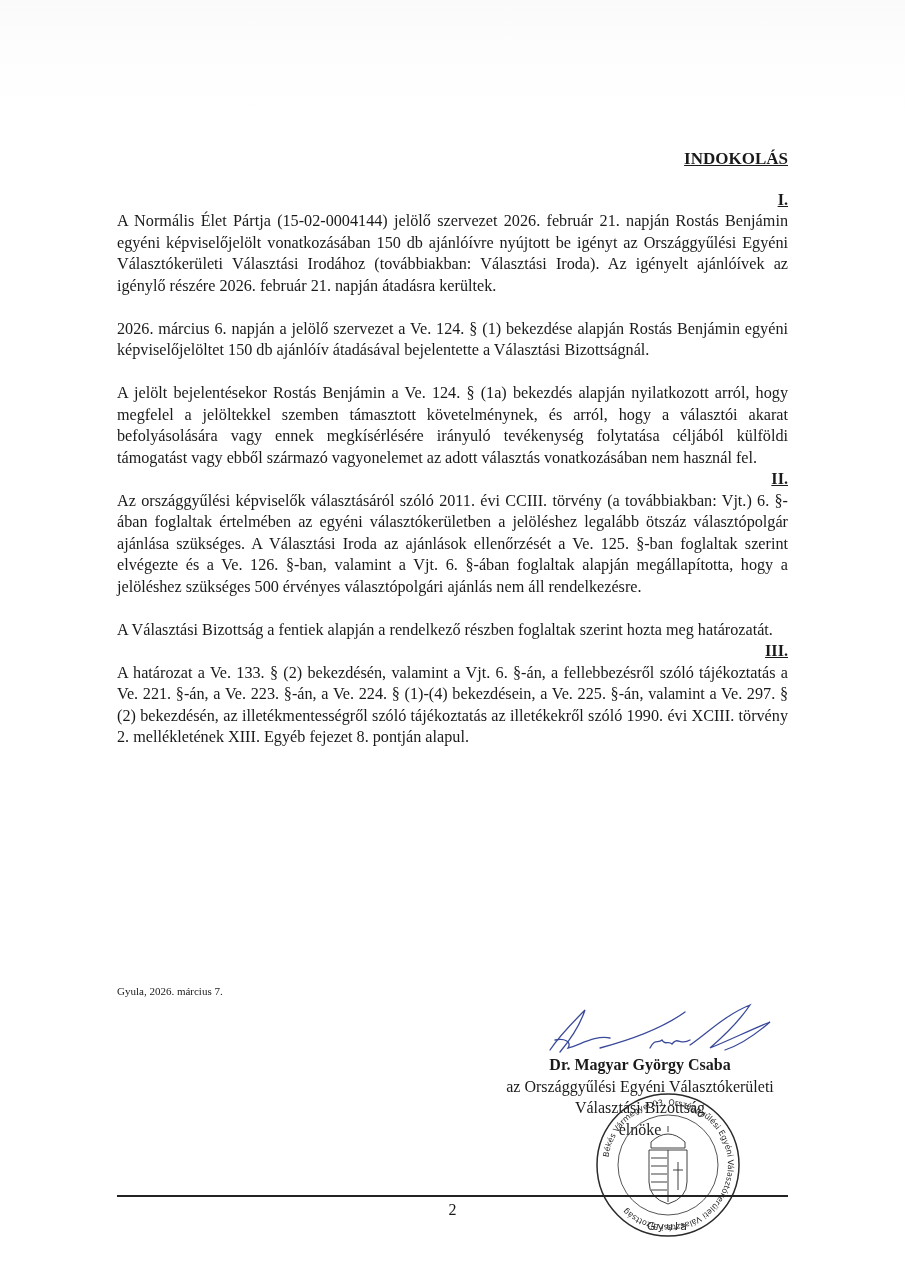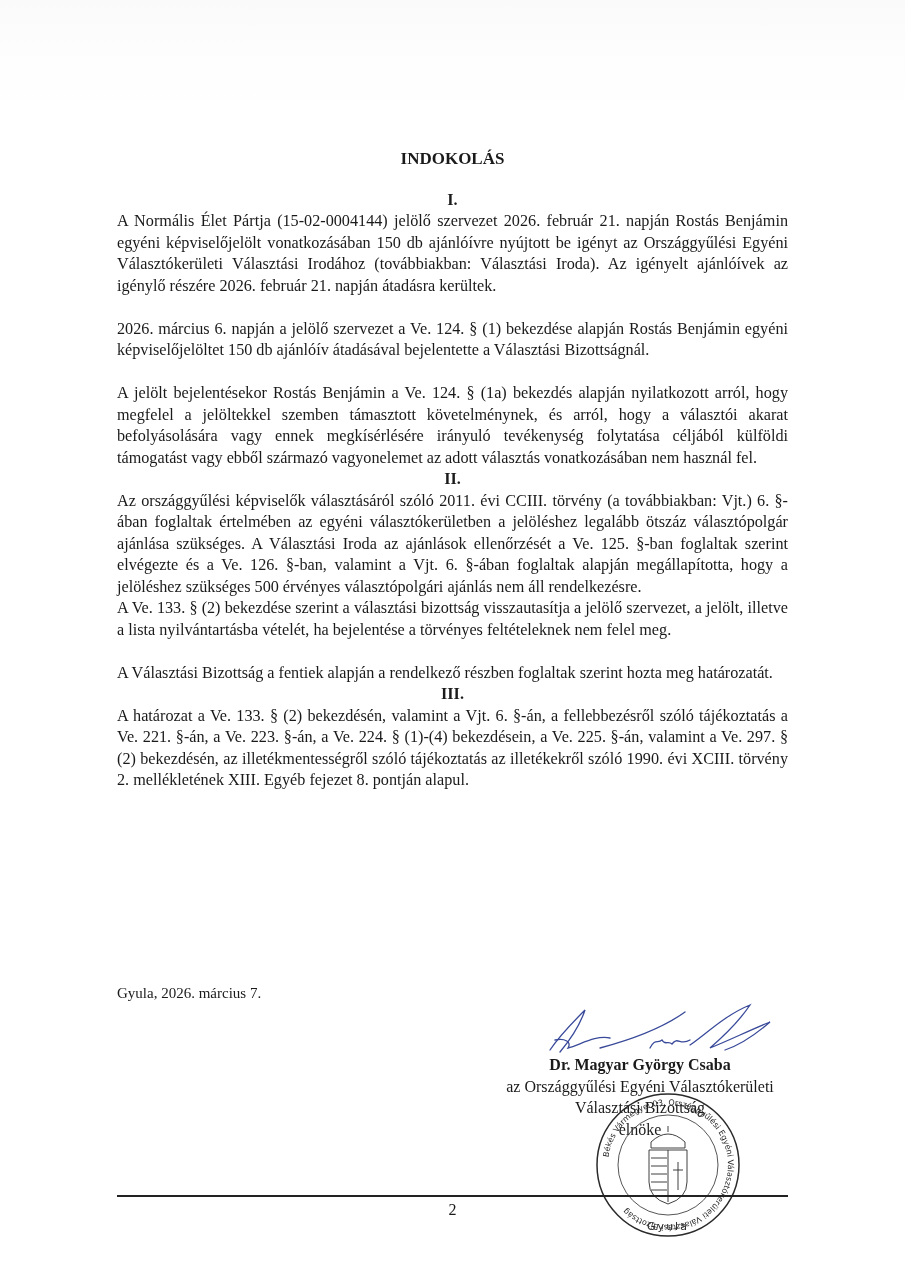--- a/index.html
+++ b/index.html
@@ -10,23 +10,23 @@
   .bleed {
     position: absolute; left: 0; top: 0; width: 905px; height: 115px;
     background: linear-gradient(#fafafa, #fdfdfd 40%, #ffffff);
   }
   .page {
     position: absolute; left: 117px; top: 128px; width: 671px;
     font-size: 16.2px; line-height: 21.5px;
   }
   p { margin: 0; text-align: justify; }
   .gap { height: 21.5px; }
-  .heading { font-weight: bold; text-align: center; }
+  .heading { font-weight: bold; text-align: right; text-decoration: underline; }
   .title-gap { height: 20px; }
-  .place-date { position: absolute; left: 117px; top: 985px; font-size: 15px; }
+  .place-date { position: absolute; left: 117px; top: 985px; font-size: 11px; }
   .sig-block {
     position: absolute; left: 470px; top: 1054px; width: 340px; text-align: center;
     font-size: 16px; line-height: 21.5px;
   }
   .sig-name { font-weight: bold; }
   .signature { position: absolute; left: 540px; top: 1000px; width: 240px; height: 60px; }
   .stamp { position: absolute; left: 593px; top: 1090px; width: 150px; height: 150px; }
   .footer-rule { position: absolute; left: 117px; top: 1195px; width: 671px; height: 0; border-top: 2px solid #222; }
   .page-num { position: absolute; left: 0; width: 905px; top: 1201px; text-align: center; font-size: 16px; }
 </style>
@@ -42,21 +42,20 @@
 
   <div class="heading">I.</div>
   <p>A Normális Élet Pártja (15-02-0004144) jelölő szervezet 2026. február 21. napján Rostás Benjámin egyéni képviselőjelölt vonatkozásában 150 db ajánlóívre nyújtott be igényt az Országgyűlési Egyéni Választókerületi Választási Irodához (továbbiakban: Választási Iroda). Az igényelt ajánlóívek az igénylő részére 2026. február 21. napján átadásra kerültek.</p>
   <div class="gap"></div>
   <p>2026. március 6. napján a jelölő szervezet a Ve. 124. § (1) bekezdése alapján Rostás Benjámin egyéni képviselőjelöltet 150 db ajánlóív átadásával bejelentette a Választási Bizottságnál.</p>
   <div class="gap"></div>
   <p>A jelölt bejelentésekor Rostás Benjámin a Ve. 124. § (1a) bekezdés alapján nyilatkozott arról, hogy megfelel a jelöltekkel szemben támasztott követelménynek, és arról, hogy a választói akarat befolyásolására vagy ennek megkísérlésére irányuló tevékenység folytatása céljából külföldi támogatást vagy ebből származó vagyonelemet az adott választás vonatkozásában nem használ fel.</p>
 
   <div class="heading">II.</div>
   <p>Az országgyűlési képviselők választásáról szóló 2011. évi CCIII. törvény (a továbbiakban: Vjt.) 6. §-ában foglaltak értelmében az egyéni választókerületben a jelöléshez legalább ötszáz választópolgár ajánlása szükséges. A Választási Iroda az ajánlások ellenőrzését a Ve. 125. §-ban foglaltak szerint elvégezte és a Ve. 126. §-ban, valamint a Vjt. 6. §-ában foglaltak alapján megállapította, hogy a jelöléshez szükséges 500 érvényes választópolgári ajánlás nem áll rendelkezésre.</p>
-  <p>A Ve. 133. § (2) bekezdése szerint a választási bizottság visszautasítja a jelölő szervezet, a jelölt, illetve a lista nyilvántartásba vételét, ha bejelentése a törvényes feltételeknek nem felel meg.</p>
   <div class="gap"></div>
   <p>A Választási Bizottság a fentiek alapján a rendelkező részben foglaltak szerint hozta meg határozatát.</p>
 
   <div class="heading">III.</div>
   <p>A határozat a Ve. 133. § (2) bekezdésén, valamint a Vjt. 6. §-án, a fellebbezésről szóló tájékoztatás a Ve. 221. §-án, a Ve. 223. §-án, a Ve. 224. § (1)-(4) bekezdésein, a Ve. 225. §-án, valamint a Ve. 297. § (2) bekezdésén, az illetékmentességről szóló tájékoztatás az illetékekről szóló 1990. évi XCIII. törvény 2. mellékletének XIII. Egyéb fejezet 8. pontján alapul.</p>
 </div>
 
 <div class="place-date">Gyula, 2026. március 7.</div>
 
 <svg class="signature" viewBox="0 0 240 60">

